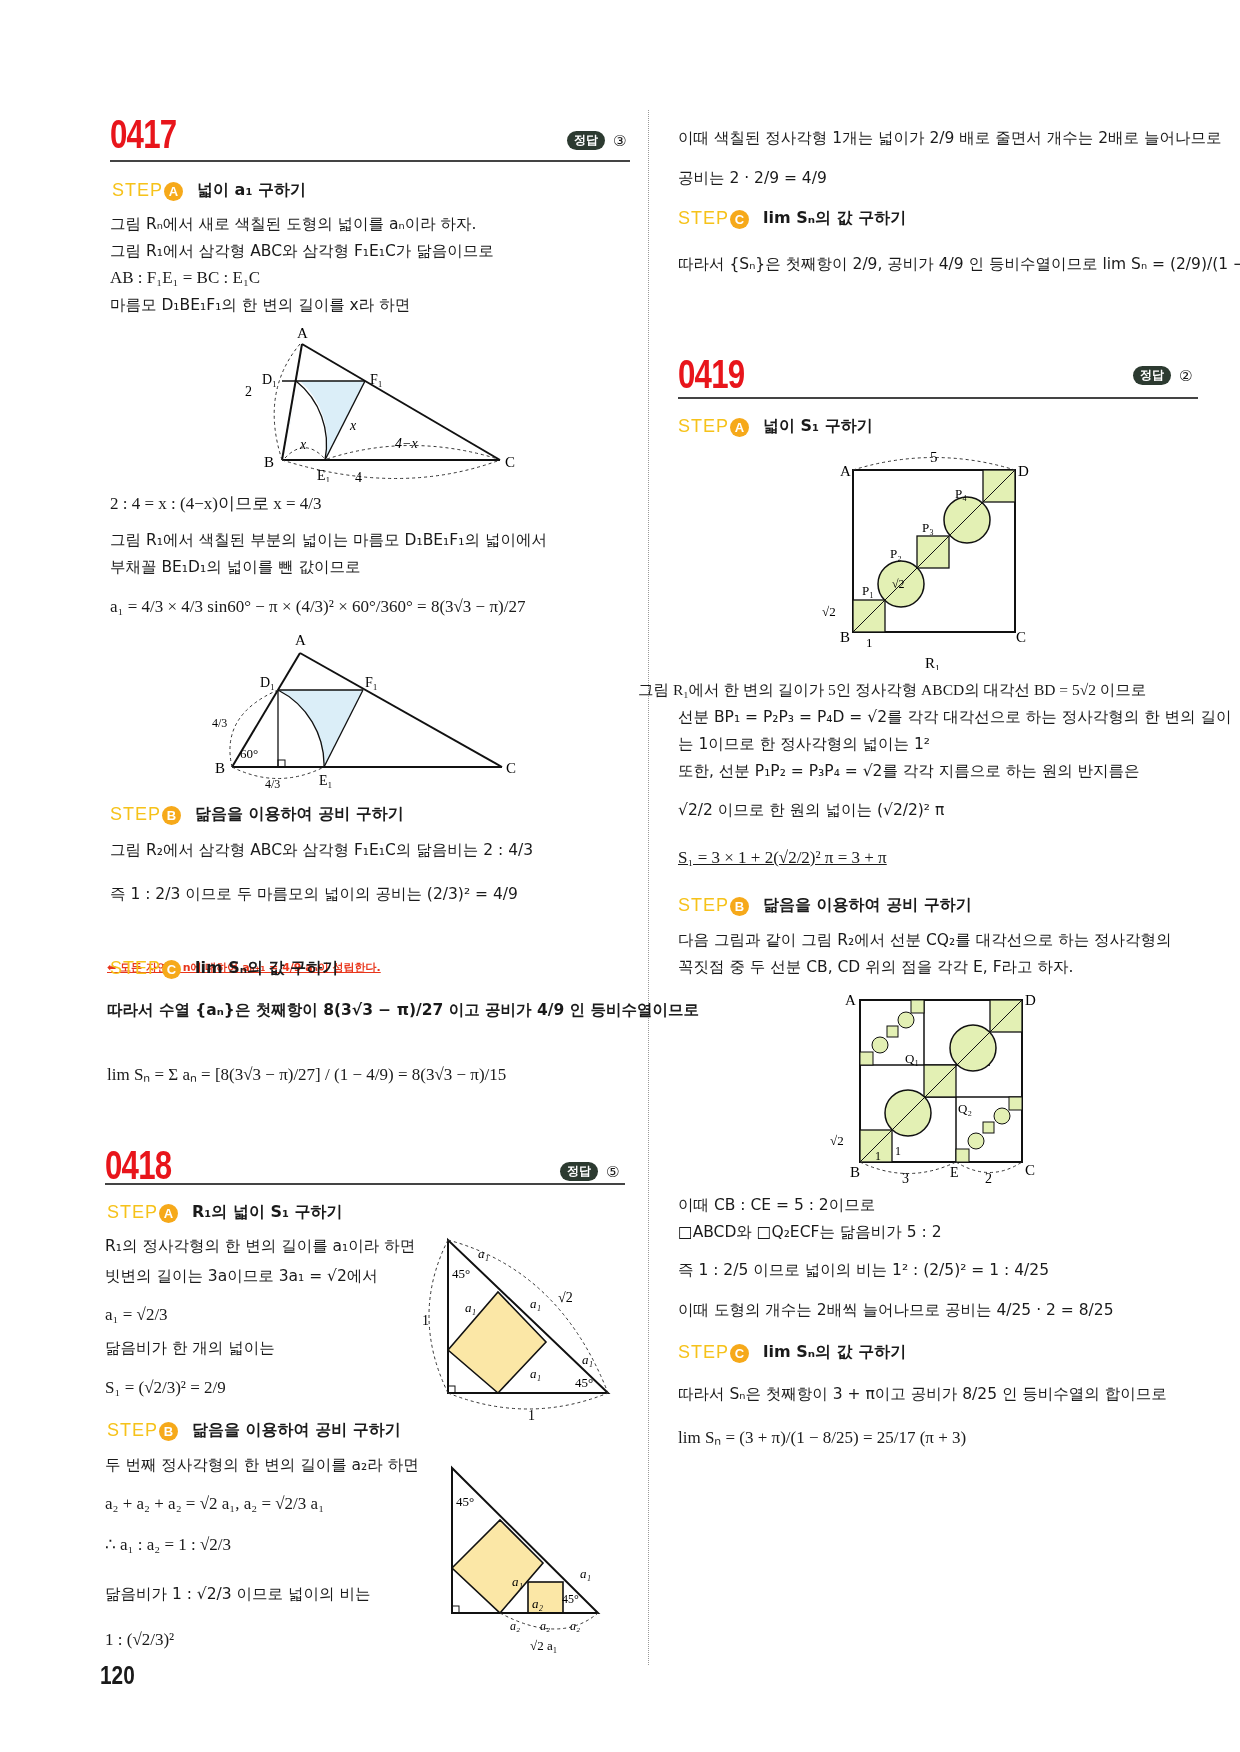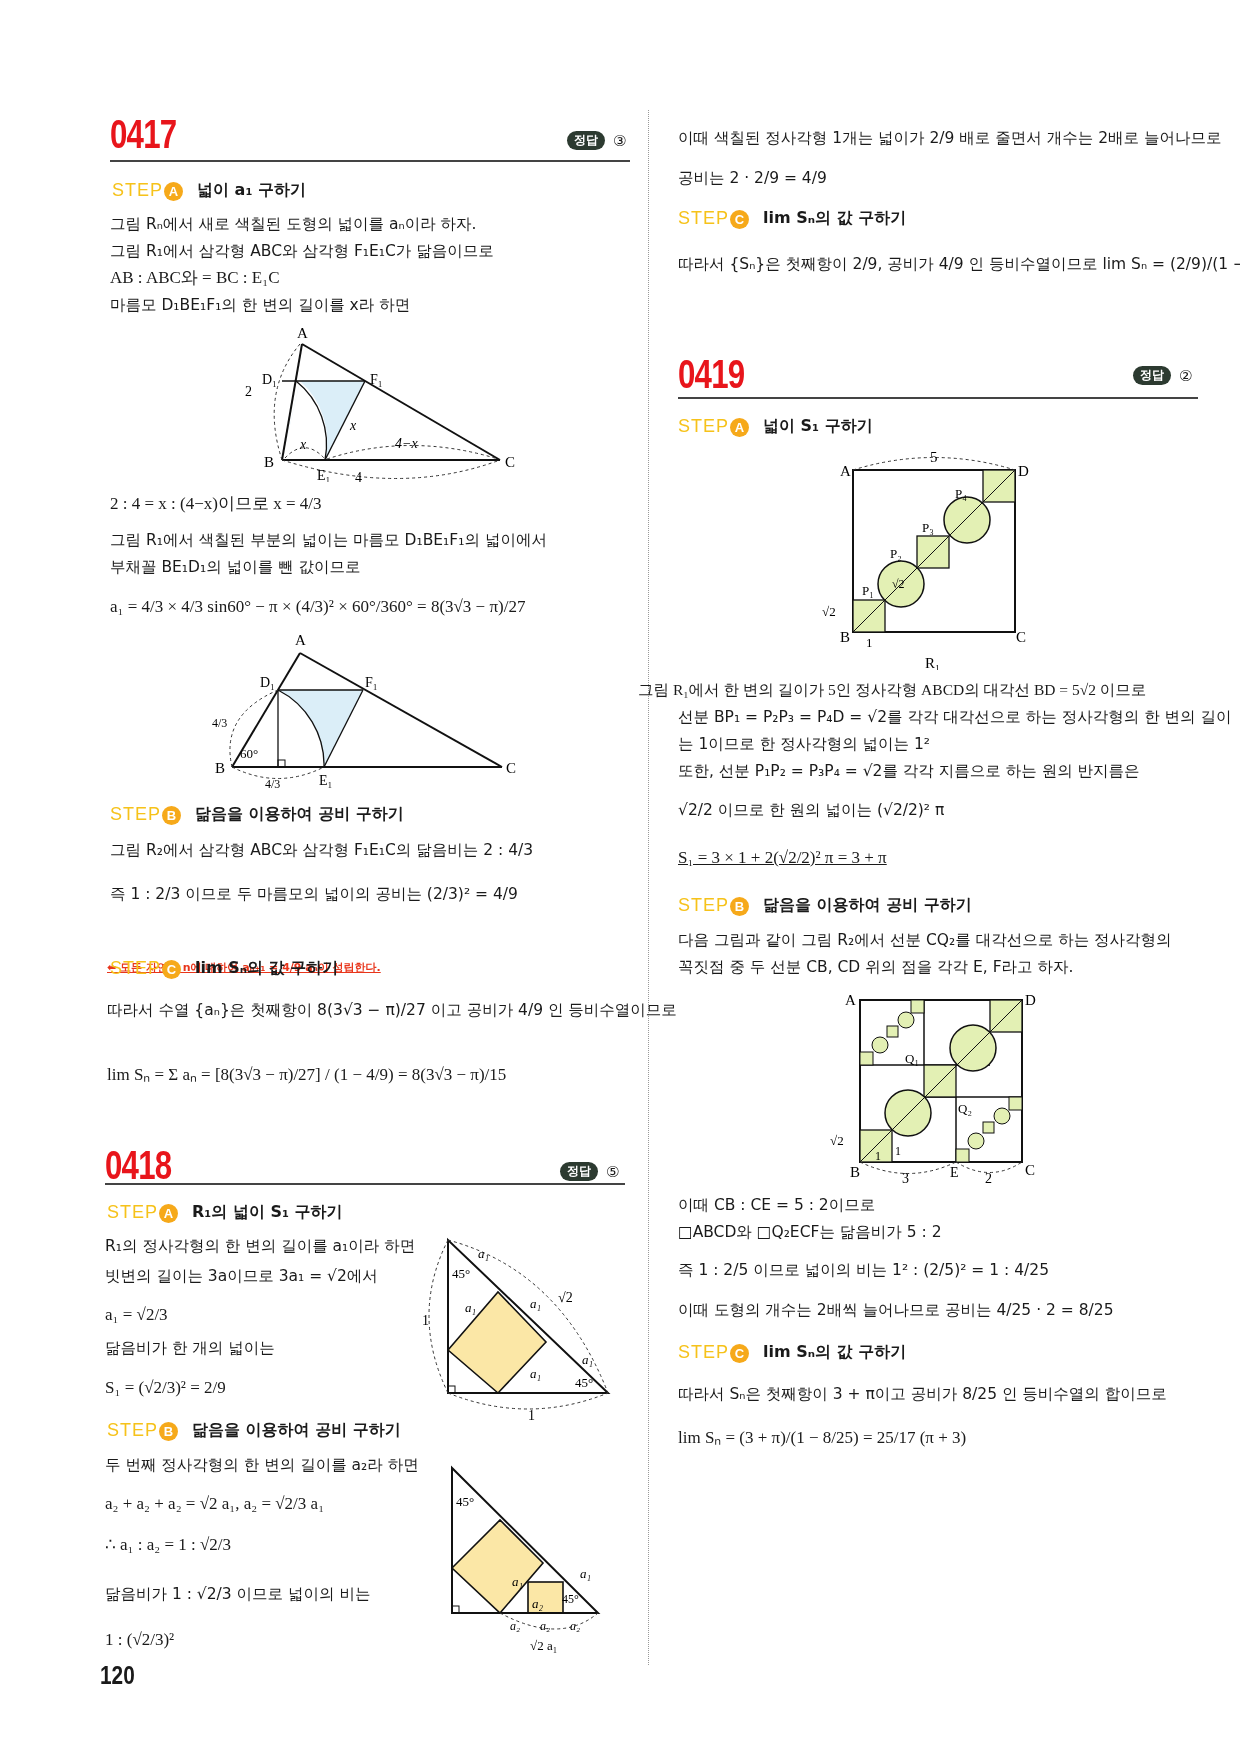--- a/index.html
+++ b/index.html
@@ -30,21 +30,21 @@
 </div>
 <div class="rule" style="left:110px;top:160px;width:520px;"></div>
 
 <div class="step" style="left:112px;top:180px;">
   <span class="st">STEP</span>
     <span class="circ">A</span>
     <span>넓이 a₁ 구하기</span>
 </div>
 <div class="line" style="left:110px;top:214px;">그림 Rₙ에서 새로 색칠된 도형의 넓이를 aₙ이라 하자.</div>
 <div class="line" style="left:110px;top:241px;">그림 R₁에서 삼각형 ABC와 삼각형 F₁E₁C가 닮음이므로</div>
-<div class="line math" style="left:110px;top:268px;">AB : ABC와 = BC : E₁C</div>
+<div class="line math" style="left:110px;top:268px;">AB : F₁E₁ = BC : E₁C</div>
 <div class="line" style="left:110px;top:295px;">마름모 D₁BE₁F₁의 한 변의 길이를 x라 하면</div>
 
 <svg class="fig" style="left:200px;top:322px;" width="340" height="160">
   <path d="M 95 128 Q 88 60 100 38 L 170 150 Z" fill="#dbeef8" opacity="0"></path>
   <polygon points="82,138 100,59 165,59 125,138" fill="#dbeef8"></polygon>
   <path d="M 82 138 L 100 59 A 81 81 0 0 1 125 138 Z" fill="#fff"></path>
   <line x1="82" y1="138" x2="102" y2="22" stroke="#111" stroke-width="2"></line>
   <line x1="102" y1="22" x2="300" y2="138" stroke="#111" stroke-width="2"></line>
   <line x1="82" y1="138" x2="300" y2="138" stroke="#111" stroke-width="2"></line>
   <line x1="82" y1="59" x2="165" y2="59" stroke="#111" stroke-width="1.4"></line>
@@ -103,21 +103,21 @@
 </div>
 <div class="line" style="left:110px;top:840px;">그림 R₂에서 삼각형 ABC와 삼각형 F₁E₁C의 닮음비는 2 : 4/3</div>
 <div class="line" style="left:110px;top:884px;">즉 1 : 2/3 이므로 두 마름모의 넓이의 공비는 (2/3)² = 4/9</div>
 <div class="note" style="left:107px;top:960px;text-decoration:underline;">⬅ 모든 자연수 n에 대하여 aₙ₊₁ = 4/9 aₙ이 성립한다.</div>
 
 <div class="step" style="left:110px;top:958px;">
   <span class="st">STEP</span>
     <span class="circ">C</span>
     <span>lim Sₙ의 값 구하기</span>
 </div>
-<div class="line" style="left:107px;top:1000px;">따라서 수열 {aₙ}은 첫째항이 8(3√3 − π)/27 이고 공비가 4/9 인 등비수열이므로</div>
+<div class="line" style="left:107px;top:1000px;font-weight:bold;">따라서 수열 {aₙ}은 첫째항이 8(3√3 − π)/27 이고 공비가 4/9 인 등비수열이므로</div>
 <div class="line math" style="left:107px;top:1065px;">lim Sₙ = Σ aₙ = [8(3√3 − π)/27] / (1 − 4/9) = 8(3√3 − π)/15</div>
 
 <div class="pnum" style="left:105px;top:1143px;">0418</div>
 <div class="answer" style="left:560px;top:1162px;">
   <span class="badge">정답</span>
   <span>⑤</span>
 </div>
 <div class="rule" style="left:105px;top:1183px;width:520px;"></div>
 
 <div class="step" style="left:107px;top:1202px;">

